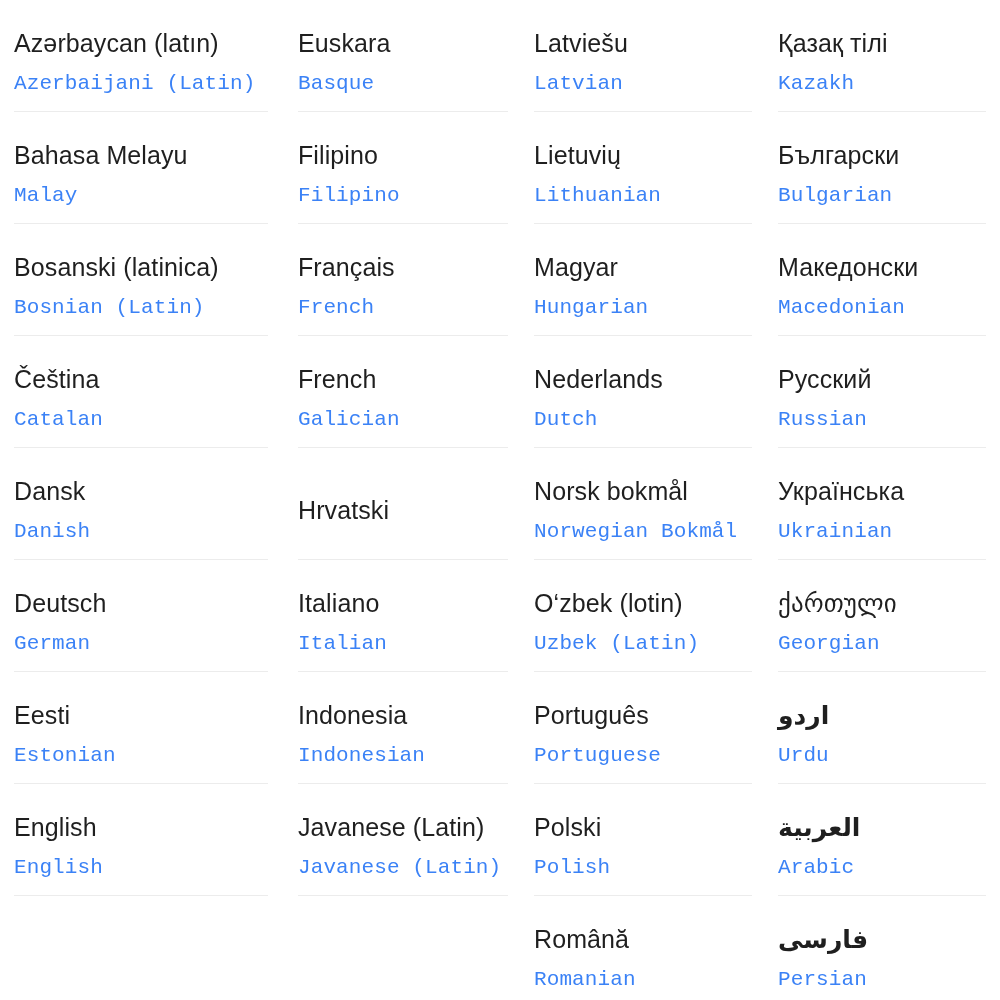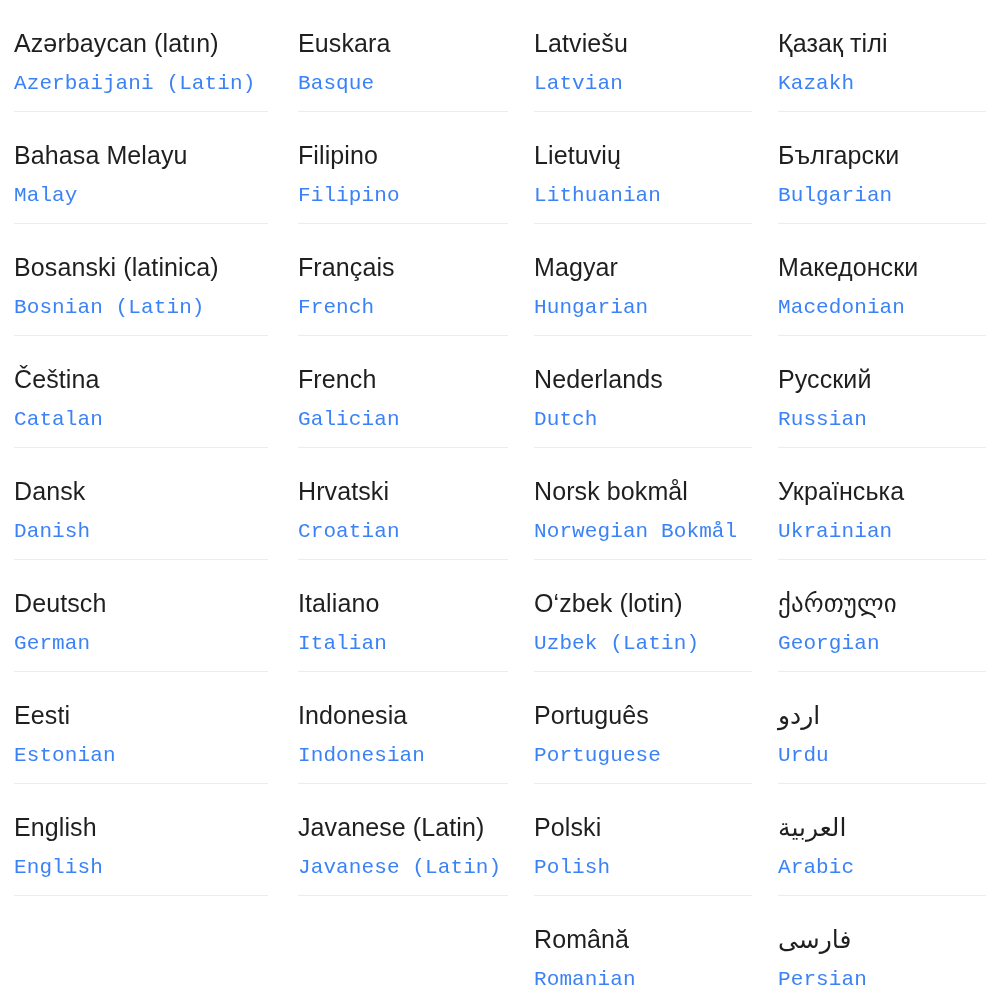--- a/index.html
+++ b/index.html
@@ -69,20 +69,21 @@
     white-space: nowrap;
     margin-top: 9px;
     font-family: Liberation Mono, monospace;
   }
 
   
   .lang-native.rtl {
     direction: rtl;
     text-align: left;
     unicode-bidi: isolate;
+    font-weight: bold;
   }
 </style>
 </head>
 <body>
 
 <div id="language-grid">
     <div class="lang-column col-0">
       <div class="lang-item">
         <div class="lang-native">Azərbaycan (latın)</div>
         <div class="lang-english">Azerbaijani (Latin)</div>
@@ -128,21 +129,20 @@
       <div class="lang-item">
         <div class="lang-native">Français</div>
         <div class="lang-english">French</div>
       </div>
       <div class="lang-item">
         <div class="lang-native">French</div>
         <div class="lang-english">Galician</div>
       </div>
       <div class="lang-item">
         <div class="lang-native">Hrvatski</div>
-        <div class="lang-english">Croatian</div>
       </div>
       <div class="lang-item">
         <div class="lang-native">Italiano</div>
         <div class="lang-english">Italian</div>
       </div>
       <div class="lang-item">
         <div class="lang-native">Indonesia</div>
         <div class="lang-english">Indonesian</div>
       </div>
       <div class="lang-item">

